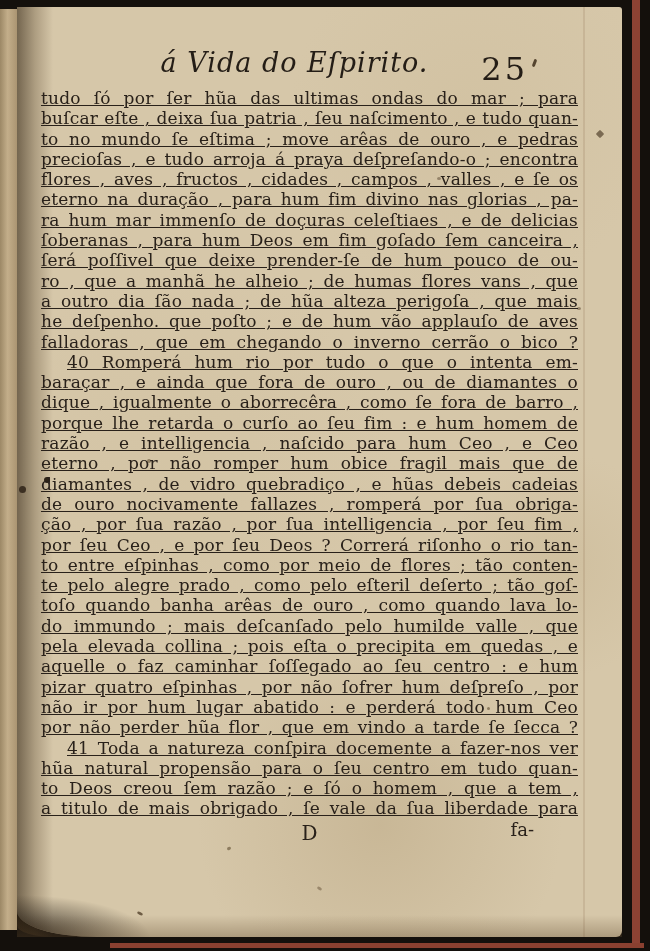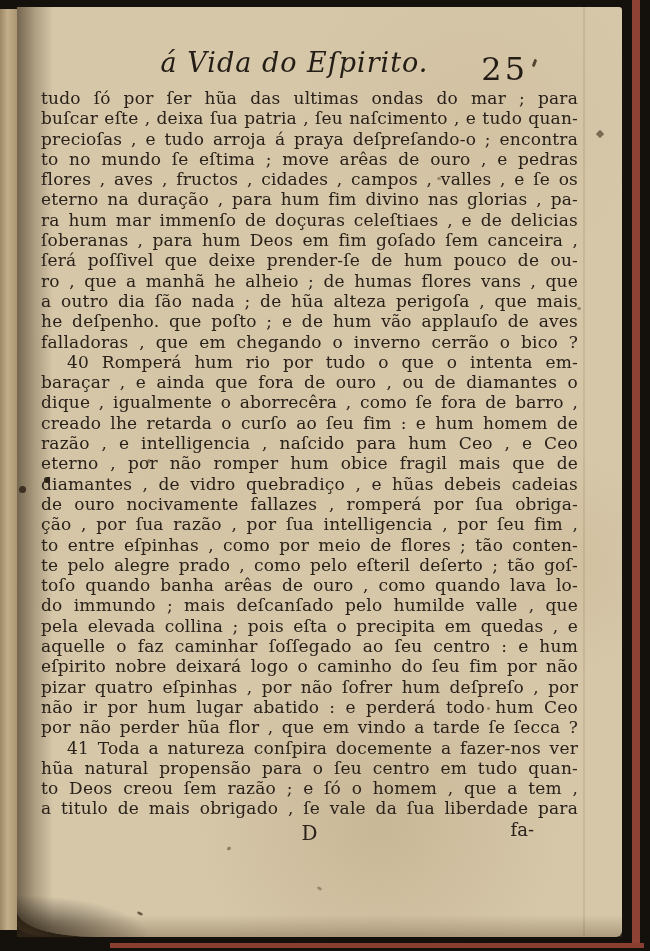--- a/index.html
+++ b/index.html
@@ -27,21 +27,21 @@
   .bottom-shade{position:absolute;left:0;right:0;bottom:0;height:22px;
      background:linear-gradient(0deg,rgba(95,72,44,.35),rgba(95,72,44,0));}
   .right-crease{position:absolute;right:37px;top:0;bottom:0;width:2px;background:rgba(150,125,90,.22);}
   .speck{position:absolute;border-radius:50%;}
   
   .content{position:absolute;left:24px;top:0;width:537px;color:#29211a;}
   .header{position:relative;height:78px;}
   .title{position:absolute;top:40px;left:0;right:30px;text-align:center;
      font-style:italic;font-size:27px;letter-spacing:1px;color:#241d16;}
   .pagenum{position:absolute;top:43px;right:50px;font-size:32px;letter-spacing:3px;color:#241d16;}
-  .textblock{position:absolute;top:81px;left:0;width:537px;font-size:17px;line-height:20.3px;}
+  .textblock{position:absolute;top:81px;left:0;width:537px;font-size:17px;line-height:20.3px;text-decoration:underline;}
   .line{text-align:justify;text-align-last:justify;white-space:nowrap;letter-spacing:.2px;}
   .line.indent{text-indent:26px;}
   .sigrow{position:relative;height:24px;margin-top:1px;font-size:18px;}
   .sig{position:absolute;left:0;right:0;top:3px;text-align:center;font-size:20px;}
   .catch{position:absolute;right:44px;top:0;}
 </style>
 </head>
 <body>
 
 <div class="scan">
@@ -71,47 +71,47 @@
       <div class="header">
         <div class="title">á Vida do Eſpirito.</div>
         <div class="pagenum">25</div>
       </div>
 
       <div class="textblock">
         <div>
 
         <div class="line">tudo ſó por ſer hũa das ultimas ondas do mar ; para</div>
             <div class="line">buſcar eſte , deixa ſua patria , ſeu naſcimento , e tudo quan-</div>
+            <div class="line">to no mundo ſe eſtima ; move arêas de ouro , e pedras</div>
             <div class="line">precioſas , e tudo arroja á praya deſpreſando-o ; encontra</div>
-            <div class="line">to no mundo ſe eſtima ; move arêas de ouro , e pedras</div>
             <div class="line">flores , aves , fructos , cidades , campos , valles , e ſe os</div>
             <div class="line">eterno na duração , para hum fim divino nas glorias , pa-</div>
             <div class="line">ra hum mar immenſo de doçuras celeſtiaes , e de delicias</div>
             <div class="line">ſoberanas , para hum Deos em fim goſado ſem canceira ,</div>
             <div class="line">ſerá poſſivel que deixe prender-ſe de hum pouco de ou-</div>
             <div class="line">ro , que a manhã he alheio ; de humas flores vans , que</div>
             <div class="line">a outro dia ſão nada ; de hũa alteza perigoſa , que mais</div>
             <div class="line">he deſpenho. que poſto ; e de hum vão applauſo de aves</div>
             <div class="line">falladoras , que em chegando o inverno cerrão o bico ?</div>
             <div class="line indent">40  Romperá hum rio por tudo o que o intenta em-</div>
             <div class="line">baraçar , e ainda que fora de ouro , ou de diamantes o</div>
             <div class="line">dique , igualmente o aborrecêra , como ſe fora de barro ,</div>
-            <div class="line">creado lhe retarda o curſo ao ſeu fim : e hum homem de</div>
+            <div class="line">porque lhe retarda o curſo ao ſeu fim : e hum homem de</div>
             <div class="line">razão , e intelligencia , naſcido para hum Ceo , e Ceo</div>
             <div class="line">eterno , por não romper hum obice fragil mais que de</div>
             <div class="line">diamantes , de vidro quebradiço , e hũas debeis cadeias</div>
             <div class="line">de ouro nocivamente fallazes , romperá por ſua obriga-</div>
             <div class="line">ção , por ſua razão , por ſua intelligencia , por ſeu fim ,</div>
+            <div class="line">por ſeu Ceo , e por ſeu Deos ? Correrá riſonho o rio tan-</div>
             <div class="line">to entre eſpinhas , como por meio de flores ; tão conten-</div>
             <div class="line">te pelo alegre prado , como pelo eſteril deſerto ; tão goſ-</div>
             <div class="line">toſo quando banha arêas de ouro , como quando lava lo-</div>
             <div class="line">do immundo ; mais deſcanſado pelo humilde valle , que</div>
             <div class="line">pela elevada collina ; pois eſta o precipita em quedas , e</div>
             <div class="line">aquelle o faz caminhar ſoſſegado ao ſeu centro : e hum</div>
-            <div class="line">eſpirito nobre deixará logo o caminho do ſeu fim por não</div>
             <div class="line">pizar quatro eſpinhas , por não ſofrer hum deſpreſo , por</div>
             <div class="line">não ir por hum lugar abatido : e perderá todo hum Ceo</div>
             <div class="line">por não perder hũa flor , que em vindo a tarde ſe ſecca ?</div>
             <div class="line indent">41  Toda a natureza conſpira docemente a fazer-nos ver</div>
             <div class="line">hũa natural propensão para o ſeu centro em tudo quan-</div>
             <div class="line">to Deos creou ſem razão ; e ſó o homem , que a tem ,</div>
             <div class="line">a titulo de mais obrigado , ſe vale da ſua liberdade para</div>
           </div>
         <div class="sigrow">
           <span class="sig">D</span>

